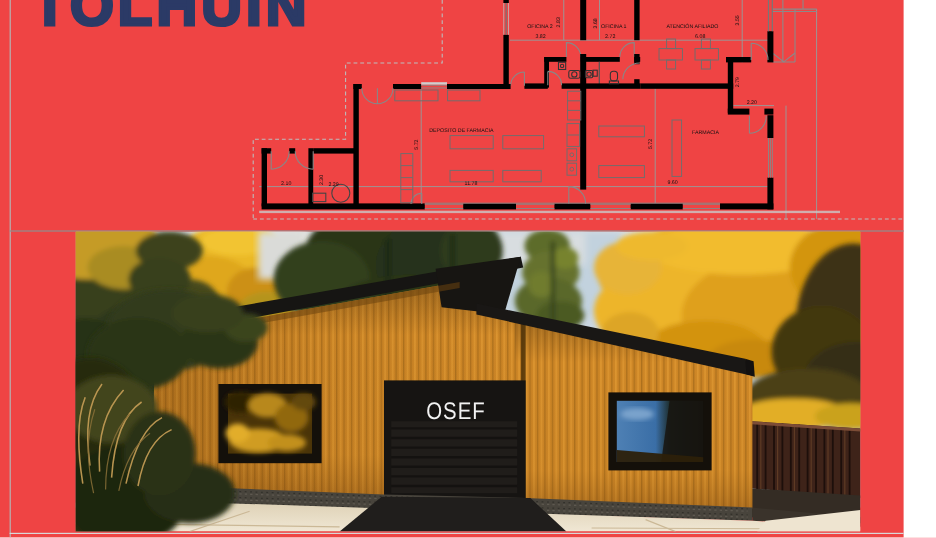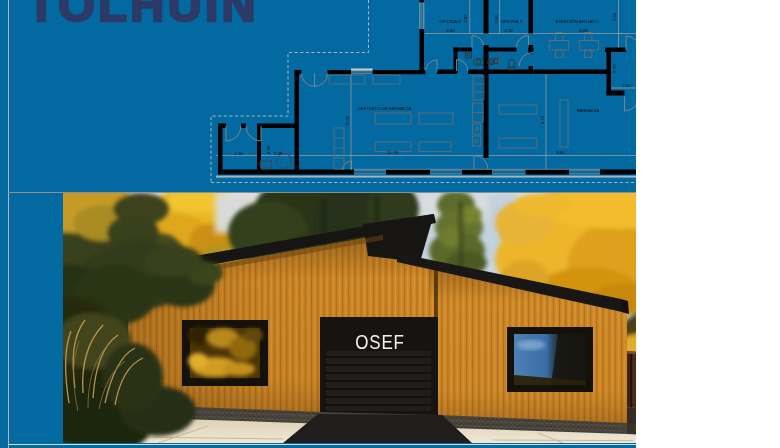--- a/index.html
+++ b/index.html
@@ -1,16 +1,16 @@
 <!DOCTYPE html>
 <html><head>
 <meta charset="utf-8">
 <style>
   html,body{margin:0;padding:0;background:#ffffff;}
-  .page{position:relative;width:636px;height:448px;background:#0369a1;overflow:hidden;font-family:"Liberation Sans",sans-serif;}
+  .page{position:relative;width:753px;height:448px;background:#ef4444;overflow:hidden;font-family:"Liberation Sans",sans-serif;}
   .abs{position:absolute;}
   svg text{font-family:"Liberation Sans",sans-serif;}
 </style>
 </head>
 <body>
 <div class="page">
 
 <div class="abs" style="left:8px;top:0;width:1px;height:448px;background:#b5b5b5;"></div>
 
 <div class="abs" style="left:769px;top:0;width:1px;height:448px;background:#c4c4c4;"></div>

